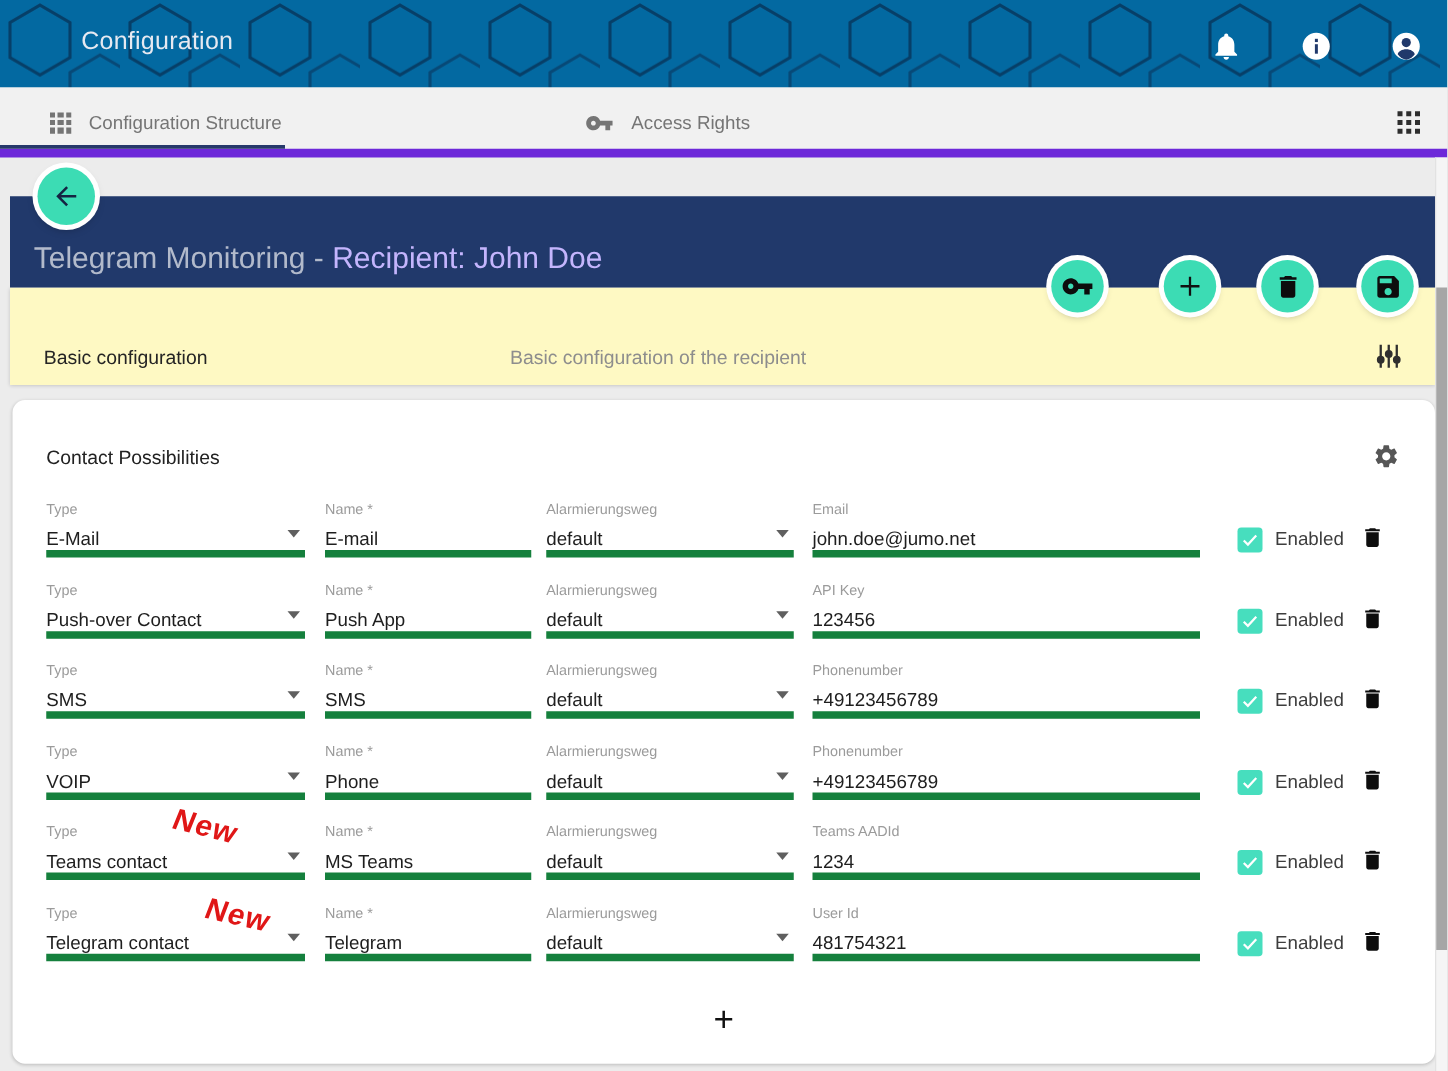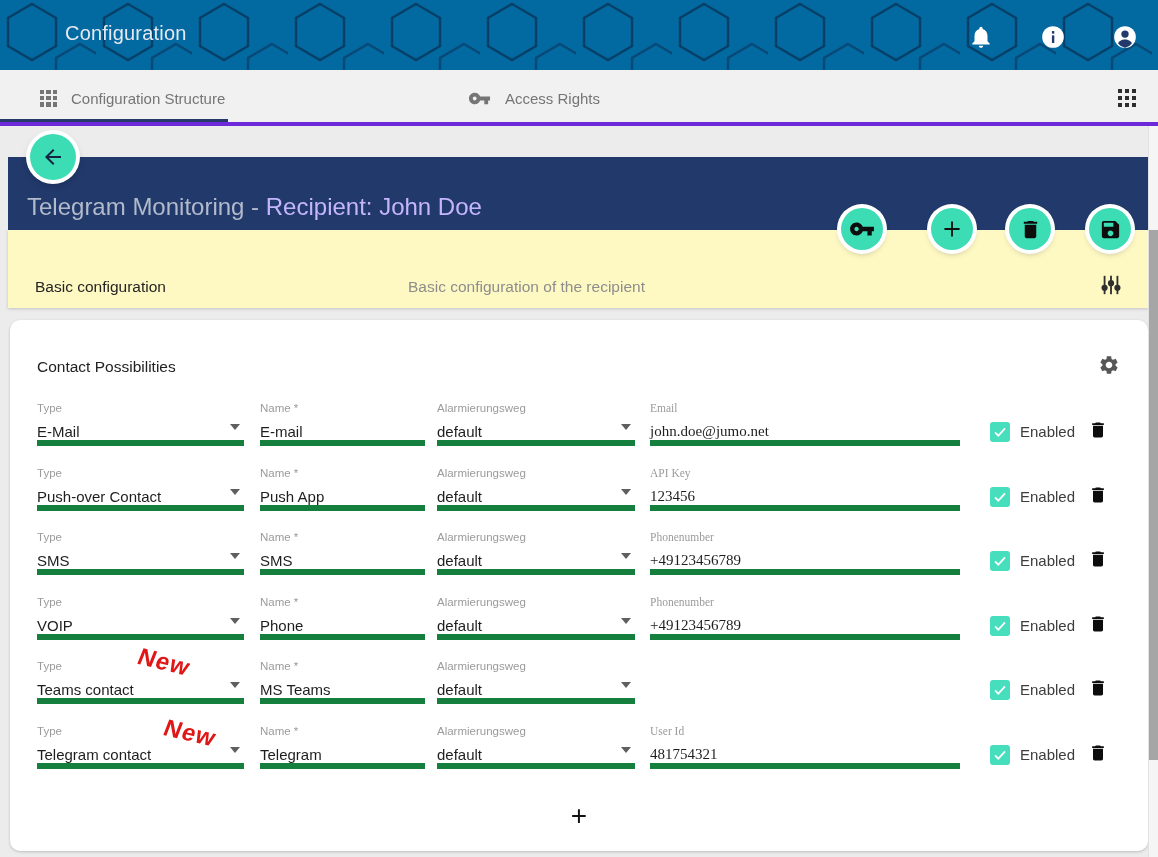--- a/index.html
+++ b/index.html
@@ -11,21 +11,21 @@
   }
   
   .appbar { position:absolute; left:0; top:0; width:1158px; height:70px; background:#0369a1; }
   .hexes { position:absolute; inset:0; }
   .appbar-title { position:absolute; left:65px; top:22px; font-size:20px; font-weight:500; color:#e6e9f1; letter-spacing:.2px; }
   .appbar-icon { position:absolute; top:24px; width:26px; height:26px; cursor:pointer; }
   .i-bell { left:968px; }
   .i-info { left:1040px; }
   .i-account { left:1112px; }
   
-  .tabbar { position:absolute; left:0; top:70px; width:1158px; height:56px; background:#f1f1f1; border-bottom:4px solid #6d28d9; }
+  .tabbar { position:absolute; left:0; top:70px; width:1158px; height:56px; background:#f1f1f1; border-bottom:7px solid #6d28d9; }
   .tab { position:absolute; top:0; height:56px; display:flex; align-items:center; gap:14px; color:#757575; font-size:15px; cursor:pointer; }
   .tab-1 { left:40px; }
   .tab-2 { left:314px; }
   .tab-3 { left:468px; }
   .tab-underline { position:absolute; left:0; bottom:0; width:228px; height:3px; background:#26386a; }
   .grid-icon { width:17px; height:17px; display:grid; grid-template-columns:repeat(3,1fr); gap:2px; }
   .grid-icon i { background:#757575; }
   .tabbar-apps { position:absolute; right:22px; top:19px; width:18px; height:18px; display:grid; grid-template-columns:repeat(3,1fr); gap:2.5px; cursor:pointer; }
   .tabbar-apps i { background:#2e2e2e; }
   
@@ -57,21 +57,21 @@
   .card-title { position:absolute; left:27px; top:38px; font-size:15.5px; color:#222; }
   .gear-btn { position:absolute; right:28px; top:34px; width:22px; height:22px; color:#565656; cursor:pointer; }
   .rows { position:absolute; left:0; right:0; top:78px; }
   .crow { position:relative; height:64.5px; }
   .field { position:absolute; top:4px; height:44px; border-bottom:6px solid #15803d; }
   .flabel { position:absolute; left:0; top:0; font-size:11.5px; color:#9b9b9b; white-space:nowrap; }
   .fvalue { position:absolute; left:0; top:21px; font-size:15px; color:#1e1e1e; white-space:nowrap; }
   .f-type  { left:27px;  width:207px; }
   .f-name  { left:250px; width:165px; }
   .f-alarm { left:427px; width:198px; }
-  .f-extra { left:640px; width:310px;font-family:Liberation Serif, serif; }
+  .f-extra { left:640px; width:310px; }
   .dd-arrow { position:absolute; right:4px; bottom:10px; width:0; height:0;
     border-left:5px solid transparent; border-right:5px solid transparent; border-top:6px solid #5f5f5f; cursor:pointer; }
   .chk { position:absolute; left:980px; top:24px; width:20px; height:20px; border-radius:3px;
     background:#47debe; display:flex; align-items:center; justify-content:center; cursor:pointer; }
   .en-label { position:absolute; left:1010px; top:25px; font-size:15px; color:#3d3d3d; }
   .row-trash { position:absolute; left:1078px; top:21px; width:20px; height:22px; color:#0d0d0d; cursor:pointer; }
   .note { position:absolute; left:128px; top:-8px; font-size:24px; font-weight:700; color:#e01717;
     transform:rotate(14deg) skewX(-8deg); letter-spacing:1px; z-index:8; pointer-events:none; }
   .crow:nth-child(6) .note { left:154px; top:-2px; transform:rotate(13deg) skewX(-8deg); }
   .add-btn { position:absolute; left:50%; top:480px; transform:translateX(-50%);
@@ -350,20 +350,24 @@
     </div>
     <div class="field f-name">
       <span class="flabel">Name *</span>
       <span class="fvalue">MS Teams</span>
     </div>
     <div class="field f-alarm">
       <span class="flabel">Alarmierungsweg</span>
       <span class="fvalue">default</span>
       <span class="dd-arrow"></span>
     </div>
+    <div class="field f-extra">
+      <span class="flabel">Teams AADId</span>
+      <span class="fvalue">1234</span>
+    </div>
     <span class="note">New</span>
     <div class="chk">
       <svg viewBox="0 0 24 24" width="16" height="16">
               <path d="M4.5 12.5l5 5L19.5 6.5" fill="none" stroke="#fff" stroke-width="2.6"></path>
             </svg>
     </div>
     <span class="en-label">Enabled</span>
     <div class="row-trash">
       <svg viewBox="0 0 24 24" width="20" height="22">
               <path fill="currentColor" d="M6 19c0 1.1.9 2 2 2h8c1.1 0 2-.9 2-2V7H6v12zM19 4h-3.5l-1-1h-5l-1 1H5v2h14V4z"></path>

